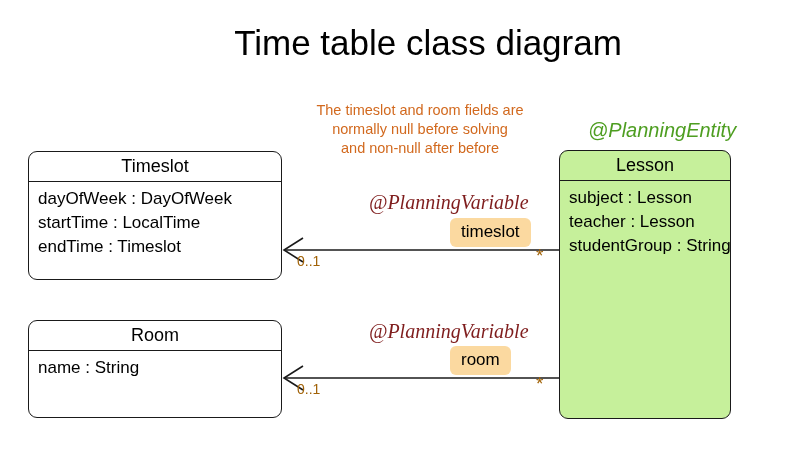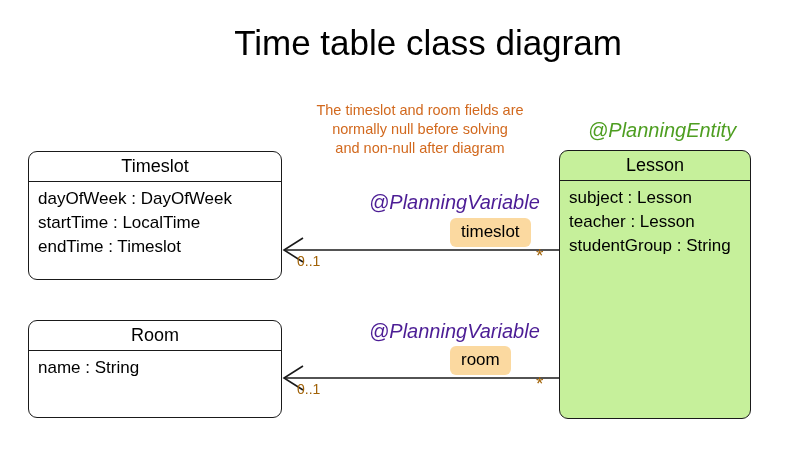--- a/index.html
+++ b/index.html
@@ -86,21 +86,21 @@
 
   
   .stereotype {
     position: absolute;
     font-style: italic;
     font-size: 20px;
     line-height: 22px;
     white-space: nowrap;
   }
   .stereotype.green  { color: #4E9E21; }
-  .stereotype.orange { color: #4c1d95; }
+  .stereotype.orange { color: #7f1d1d; font-family: Liberation Serif, serif; }
 
   
   .role-badge {
     position: absolute;
     background: #FBD9A0;
     border-radius: 6px;
     font-size: 17px;
     line-height: 22px;
     padding: 3px 11px 4px 11px;
     white-space: nowrap;
@@ -124,21 +124,21 @@
 </head>
 <body>
 
 <div id="canvas">
 
   <div class="diagram-title">Time table class diagram</div>
 
   <div class="note">
     <div>The timeslot and room fields are</div>
     <div>normally null before solving</div>
-    <div>and non-null after diagram</div>
+    <div>and non-null after before</div>
   </div>
 
   <svg class="edges" viewBox="0 0 800 450" width="800" height="450">
 
     <line x1="559" y1="250" x2="284" y2="250" stroke="#1a1a1a" stroke-width="1.6"></line>
     <polyline points="303,238 284,250 303,262" fill="none" stroke="#1a1a1a" stroke-width="1.6"></polyline>
 
     <line x1="559" y1="378" x2="284" y2="378" stroke="#1a1a1a" stroke-width="1.6"></line>
     <polyline points="303,366 284,378 303,390" fill="none" stroke="#1a1a1a" stroke-width="1.6"></polyline>
   </svg>
@@ -154,21 +154,21 @@
 
   <div class="uml-class" style="left:28px; top:320px; width:254px; height:98px;">
     <div class="uml-header">Room</div>
     <div class="uml-fields">
       <div class="uml-field">name : String</div>
     </div>
   </div>
 
   <div class="stereotype green" style="left:588px; top:119px;">@PlanningEntity</div>
 
-  <div class="uml-class entity" style="left:559px; top:150px; width:192px; height:269px;">
+  <div class="uml-class entity" style="left:559px; top:150px; width:172px; height:269px;">
     <div class="uml-header">Lesson</div>
     <div class="uml-fields">
       <div class="uml-field">subject : Lesson</div>
       <div class="uml-field">teacher : Lesson</div>
       <div class="uml-field">studentGroup : String</div>
     </div>
   </div>
 
   <div class="stereotype orange" style="left:369px; top:191px;">@PlanningVariable</div>
 

